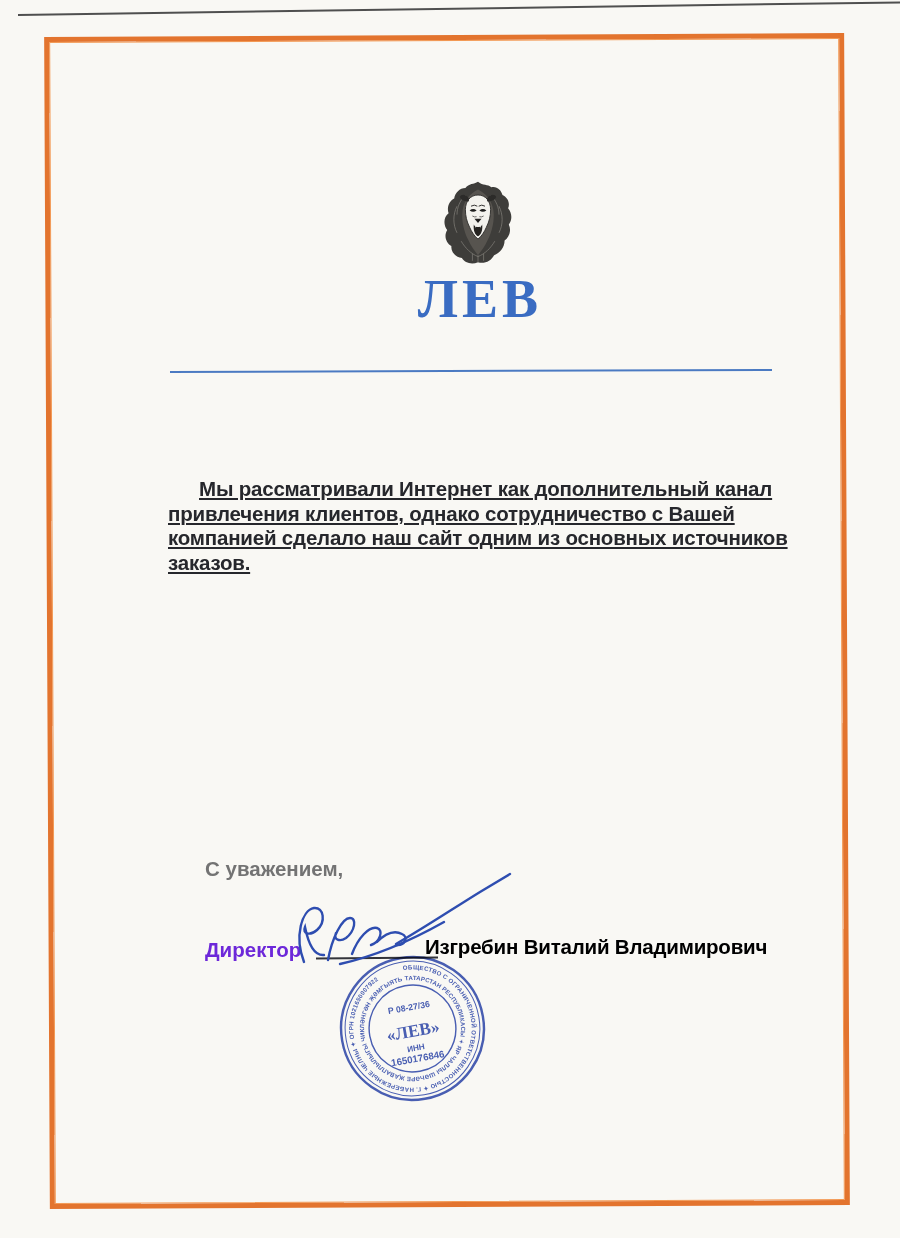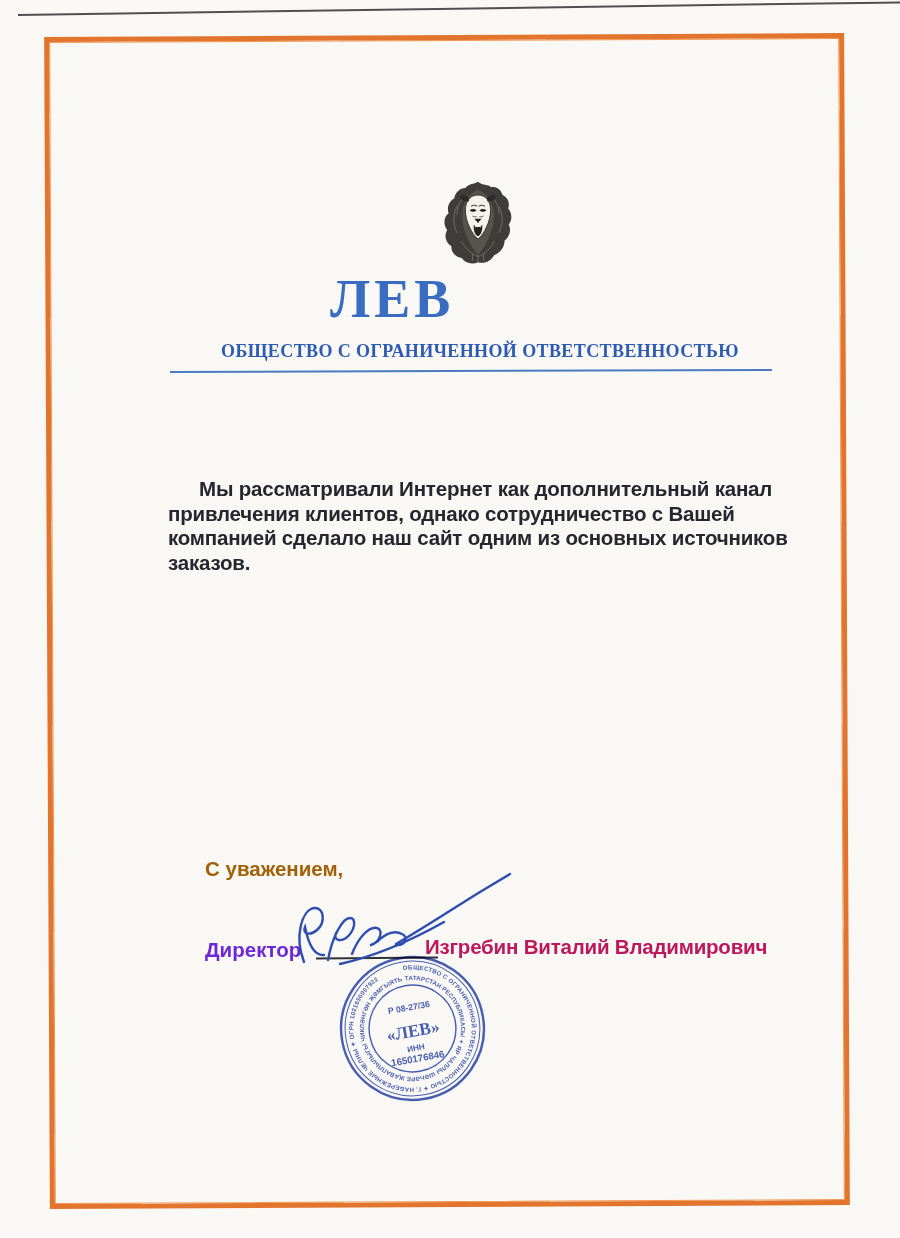--- a/index.html
+++ b/index.html
@@ -12,58 +12,58 @@
     position:absolute;left:18px;top:14px;width:890px;height:2px;
     background:#4f4f4f;transform:rotate(-0.82deg);transform-origin:left center;
   }
   .frame{
     position:absolute;left:47px;top:35px;width:790px;height:1162px;
     border:5px solid #e3742e;transform:rotate(-0.28deg);
     box-shadow:inset 0 0 0 1px #f39a55;
   }
   .logo{position:absolute;left:443px;top:179px;width:70px;height:88px;}
   .company-name{
-    position:absolute;left:330px;top:272px;width:300px;
+    position:absolute;left:330px;top:272px;width:300px;text-align:center;
     font-family:"Liberation Serif",serif;font-weight:bold;
     font-size:54px;letter-spacing:4px;color:#3a6cc2;line-height:1;
   }
   .subtitle{
     position:absolute;left:220px;top:341px;width:520px;text-align:center;
     font-family:"Liberation Serif",serif;font-weight:bold;
     font-size:18px;letter-spacing:0.4px;color:#2d5ab2;
   }
   .rule{
     position:absolute;left:170px;top:370px;width:602px;height:2px;
     background:#4b7ac2;transform:rotate(-0.2deg);
   }
   .letter-body{
     position:absolute;left:168px;top:477px;width:620px;
     color:#26272c;font-weight:bold;font-size:20.5px;line-height:24.5px;
     letter-spacing:-0.2px;
   }
   .letter-body p{margin:0 0 23px 0;}
   .letter-body p.p1{text-indent:40px;}
-  .letter-body p.p2{text-indent:31px;margin-bottom:44px;}
+  .letter-body p.p2{text-indent:31px;margin-bottom:44px;text-decoration:underline;}
   .letter-body p.p3{text-indent:28px;}
   .closing{
     position:absolute;left:205px;top:857px;
-    color:#a16207;font-weight:bold;font-size:20.5px;
+    color:#737373;font-weight:bold;font-size:20.5px;
   }
   .signer-title{
     position:absolute;left:205px;top:938px;
     color:#6d28d9;font-weight:bold;font-size:20.5px;
   }
   .sig-line{
     position:absolute;left:316px;top:957px;width:122px;height:2px;
     background:#33343a;transform:rotate(-0.4deg);
   }
   .signature{position:absolute;left:284px;top:868px;width:235px;height:102px;}
   .signer-name{
     position:absolute;left:425px;top:935px;
-    color:#be185d;font-weight:bold;font-size:20.5px;letter-spacing:-0.2px;
+    color:#000000;font-weight:bold;font-size:20.5px;letter-spacing:-0.2px;
   }
   .stamp{
     position:absolute;left:336px;top:952px;width:153px;height:153px;
     mix-blend-mode:multiply;opacity:0.92;transform:rotate(-10deg);
   }
   .stamp text{fill:#3b53b4;font-family:"Liberation Sans",sans-serif;font-weight:bold;}
   .stamp .ring-a{font-size:6px;letter-spacing:0.25px;}
   .stamp .ring-b{font-size:6px;letter-spacing:0.1px;}
   .stamp .c-reg{font-size:8.5px;}
   .stamp .c-name{font-size:17px;font-family:"Liberation Serif",serif;}
@@ -97,21 +97,20 @@
     <path d="M62 44 Q57 40 52 44 Q57 48 62 44 Z" fill="#1e1e1d"></path>
     <path d="M40 38 Q45 35 49 38 M60 38 Q55 35 51 38" stroke="#2c2b29" stroke-width="1.4" fill="none"></path>
     <path d="M45 56 L55 56 L50 62 Z" fill="#201f1e"></path>
     <path d="M44 64 C46 69 54 69 56 64 C57 73 54 79 50 81 C46 79 43 73 44 64 Z" fill="#262421"></path>
     <path d="M45.5 65 L47.5 65 L46.5 69 Z" fill="#f3f2ed"></path>
     <path d="M54.5 65 L52.5 65 L53.5 69 Z" fill="#f3f2ed"></path>
     <path d="M42 52 Q45 54 48 53 M58 52 Q55 54 52 53" stroke="#2c2b29" stroke-width="1" fill="none"></path>
   </svg>
 
   <div class="company-name">ЛЕВ</div>
-  <div class="subtitle">ОБЩЕСТВО С ОГРАНИЧЕННОЙ ОТВЕТСТВЕННОСТЬЮ</div>
   <div class="rule"></div>
 
   <div class="letter-body">
     <p class="p2">Мы рассматривали Интернет как дополнительный канал привлечения клиентов, однако сотрудничество с Вашей компанией сделало наш сайт одним из основных источников заказов.</p>
   </div>
 
   <div class="closing">С уважением,</div>
   <div class="signer-title">Директор</div>
   <div class="sig-line"></div>
 

